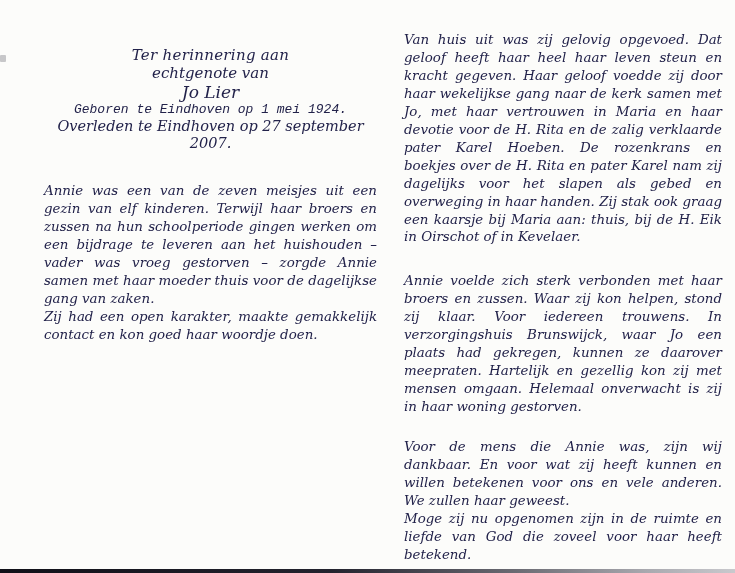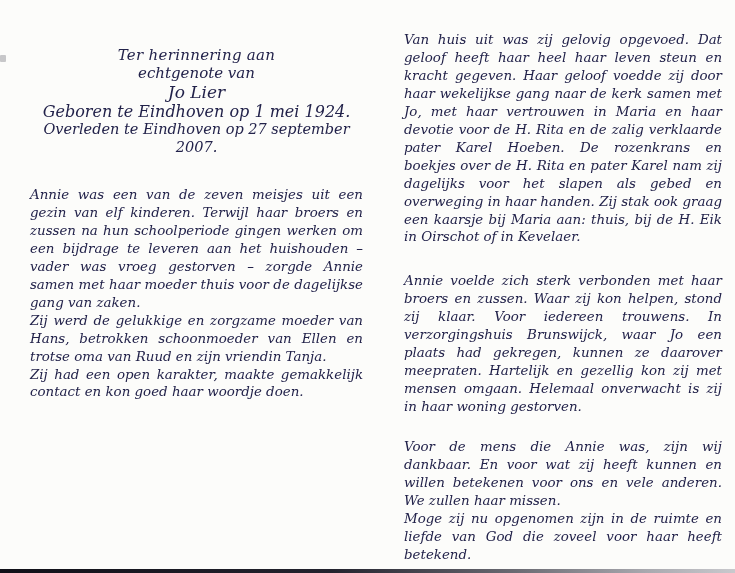--- a/index.html
+++ b/index.html
@@ -8,31 +8,31 @@
     background: #fcfcfa;
     position: relative;
     overflow: hidden;
     font-family: "DejaVu Serif", serif;
     font-style: italic;
     color: #22224a;
   }
   .card { position: absolute; inset: 0; }
 
   
-  .col-left  { position: absolute; left: 30px;  top: 0; width: 333px; }
+  .col-left  { position: absolute; left: 44px;  top: 0; width: 333px; }
   .col-right { position: absolute; left: 404px; top: 0; width: 318px; }
 
   
   .hdr { text-align: center; }
   .hdr p, .hdr h1, .hdr h2 { margin: 0; font-weight: normal; }
   .dedication { padding-top: 46px; font-size: 15px; letter-spacing: 0.3px; }
   .name       { margin-top: 16px; font-size: 27px; letter-spacing: 0.5px; }
   .relation   { margin-top: 24px; font-size: 15px; }
   .spouse     { margin-top: 22px; font-size: 17px; }
-  .born       { margin-top: 27px; font-size: 16px; line-height: 1.2; }
+  .born       { margin-top: 27px; font-size: 13px; line-height: 1.2; font-family: Liberation Mono, monospace; }
   .died       { margin-top: 2px;  font-size: 14.5px; line-height: 1.2; }
 
   
   .bodytext p {
     margin: 0;
     font-size: 13.4px;
     line-height: 1.34;
     text-align: justify;
   }
   .left-body { margin-top: 30px; font-style: italic; }
@@ -61,27 +61,26 @@
   <div class="col-left">
     <div class="hdr">
       <p class="dedication">Ter herinnering aan</p>
       <p class="relation">echtgenote van</p>
       <h2 class="spouse">Jo Lier</h2>
       <p class="born">Geboren te Eindhoven op 1 mei 1924.</p>
       <p class="died">Overleden te Eindhoven op 27 september 2007.</p>
     </div>
     <div class="bodytext left-body">
       <p>Annie was een van de zeven meisjes uit een gezin van elf kinderen. Terwijl haar broers en zussen na hun schoolperiode gingen werken om een bijdrage te leveren aan het huishouden – vader was vroeg gestorven – zorgde Annie samen met haar moeder thuis voor de dagelijkse gang van zaken.</p>
-      <p>Zij werd de gelukkige en zorgzame moeder van Hans, betrokken schoonmoeder van Ellen en trotse oma van Ruud en zijn vriendin Tanja.</p>
       <p>Zij had een open karakter, maakte gemakkelijk contact en kon goed haar woordje doen.</p>
     </div>
   </div>
 
   <div class="col-right bodytext">
     <p class="first">Van huis uit was zij gelovig opgevoed. Dat geloof heeft haar heel haar leven steun en kracht gegeven. Haar geloof voedde zij door haar wekelijkse gang naar de kerk samen met Jo, met haar vertrouwen in Maria en haar devotie voor de H. Rita en de zalig verklaarde pater Karel Hoeben. De rozenkrans en boekjes over de H. Rita en pater Karel nam zij dagelijks voor het slapen als gebed en overweging in haar handen. Zij stak ook graag een kaarsje bij Maria aan: thuis, bij de H. Eik in Oirschot of in Kevelaer.</p>
     <p class="gap-md">Annie voelde zich sterk verbonden met haar broers en zussen. Waar zij kon helpen, stond zij klaar. Voor iedereen trouwens. In verzorgingshuis Brunswijck, waar Jo een plaats had gekregen, kunnen ze daarover meepraten. Hartelijk en gezellig kon zij met mensen omgaan. Helemaal onverwacht is zij in haar woning gestorven.</p>
-    <p class="gap-sm">Voor de mens die Annie was, zijn wij dankbaar. En voor wat zij heeft kunnen en willen betekenen voor ons en vele anderen. We zullen haar missen.</p>
+    <p class="gap-sm">Voor de mens die Annie was, zijn wij dankbaar. En voor wat zij heeft kunnen en willen betekenen voor ons en vele anderen. We zullen haar geweest.</p>
     <p>Moge zij nu opgenomen zijn in de ruimte en liefde van God die zoveel voor haar heeft betekend.</p>
 
   </div>
 
   <div class="edge-bottom"></div>
 </div>
 
 </body></html>

